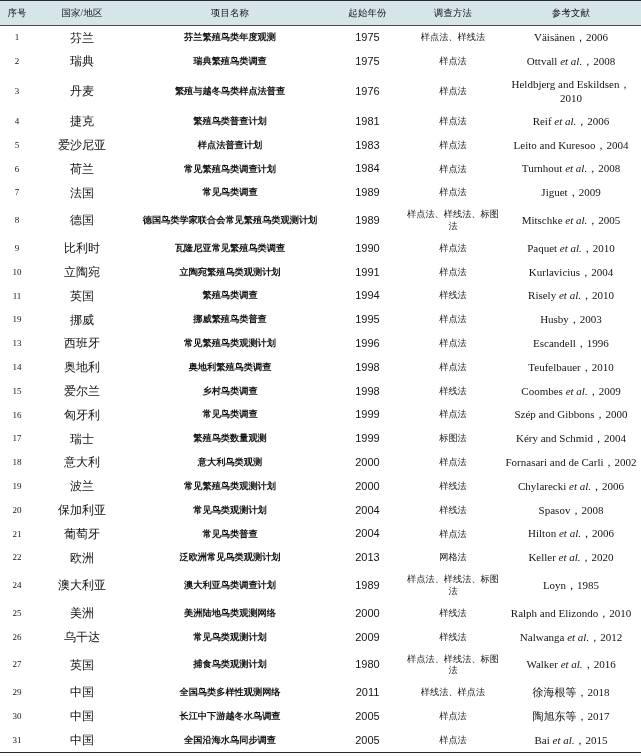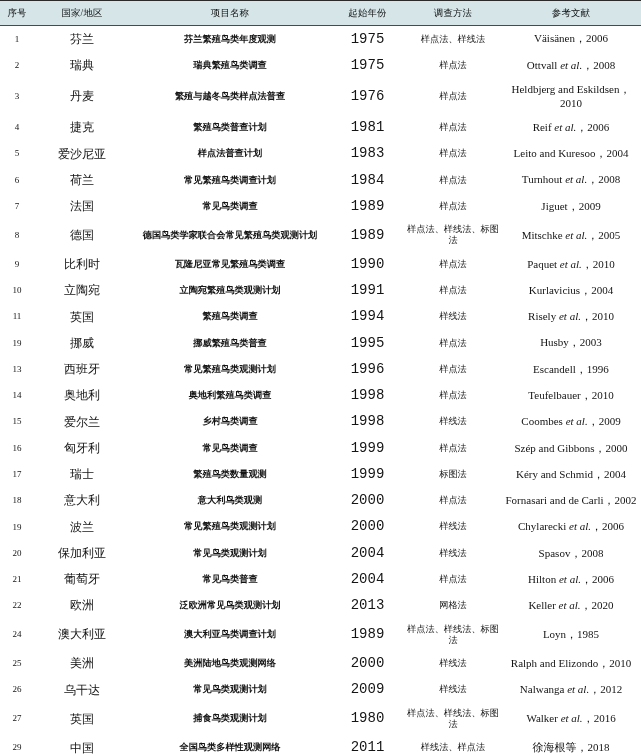--- a/index.html
+++ b/index.html
@@ -54,21 +54,21 @@
   col.c-no      { width: 34px; }
   col.c-country { width: 96px; }
   col.c-project { width: 200px; }
   col.c-year    { width: 75px; }
   col.c-method  { width: 96px; }
   col.c-ref     { width: 140px; }
 
   td.cell-no      { font-size: 9px; }
   td.cell-country { font-size: 12px; }
   td.cell-project { font-size: 9.2px; font-weight: bold; }
-  td.cell-year    { font-size: 14px; font-family: Liberation Mono, monospace; }
+  td.cell-year    { font-size: 11px; font-family: Liberation Sans, sans-serif; }
   td.cell-method  { font-size: 9.2px; }
   td.cell-ref     { font-size: 11px; padding-left: 6px; padding-right: 6px; }
   td.cell-ref em  { font-style: italic; }
 </style>
 </head>
 <body>
 
 <div id="survey-table-wrap">
   <table class="survey-table">
     <colgroup>
@@ -300,20 +300,28 @@
         </tr>
         <tr>
           <td class="cell-no">29</td>
           <td class="cell-country">中国</td>
           <td class="cell-project">全国鸟类多样性观测网络</td>
           <td class="cell-year">2011</td>
           <td class="cell-method">样线法、样点法</td>
           <td class="cell-ref">徐海根等，2018</td>
         </tr>
         <tr>
+          <td class="cell-no">30</td>
+          <td class="cell-country">中国</td>
+          <td class="cell-project">长江中下游越冬水鸟调查</td>
+          <td class="cell-year">2005</td>
+          <td class="cell-method">样点法</td>
+          <td class="cell-ref">陶旭东等，2017</td>
+        </tr>
+        <tr>
           <td class="cell-no">31</td>
           <td class="cell-country">中国</td>
           <td class="cell-project">全国沿海水鸟同步调查</td>
           <td class="cell-year">2005</td>
           <td class="cell-method">样点法</td>
           <td class="cell-ref">Bai <em>et al.</em>，2015</td>
         </tr>
       </tbody>
   </table>
 </div>

